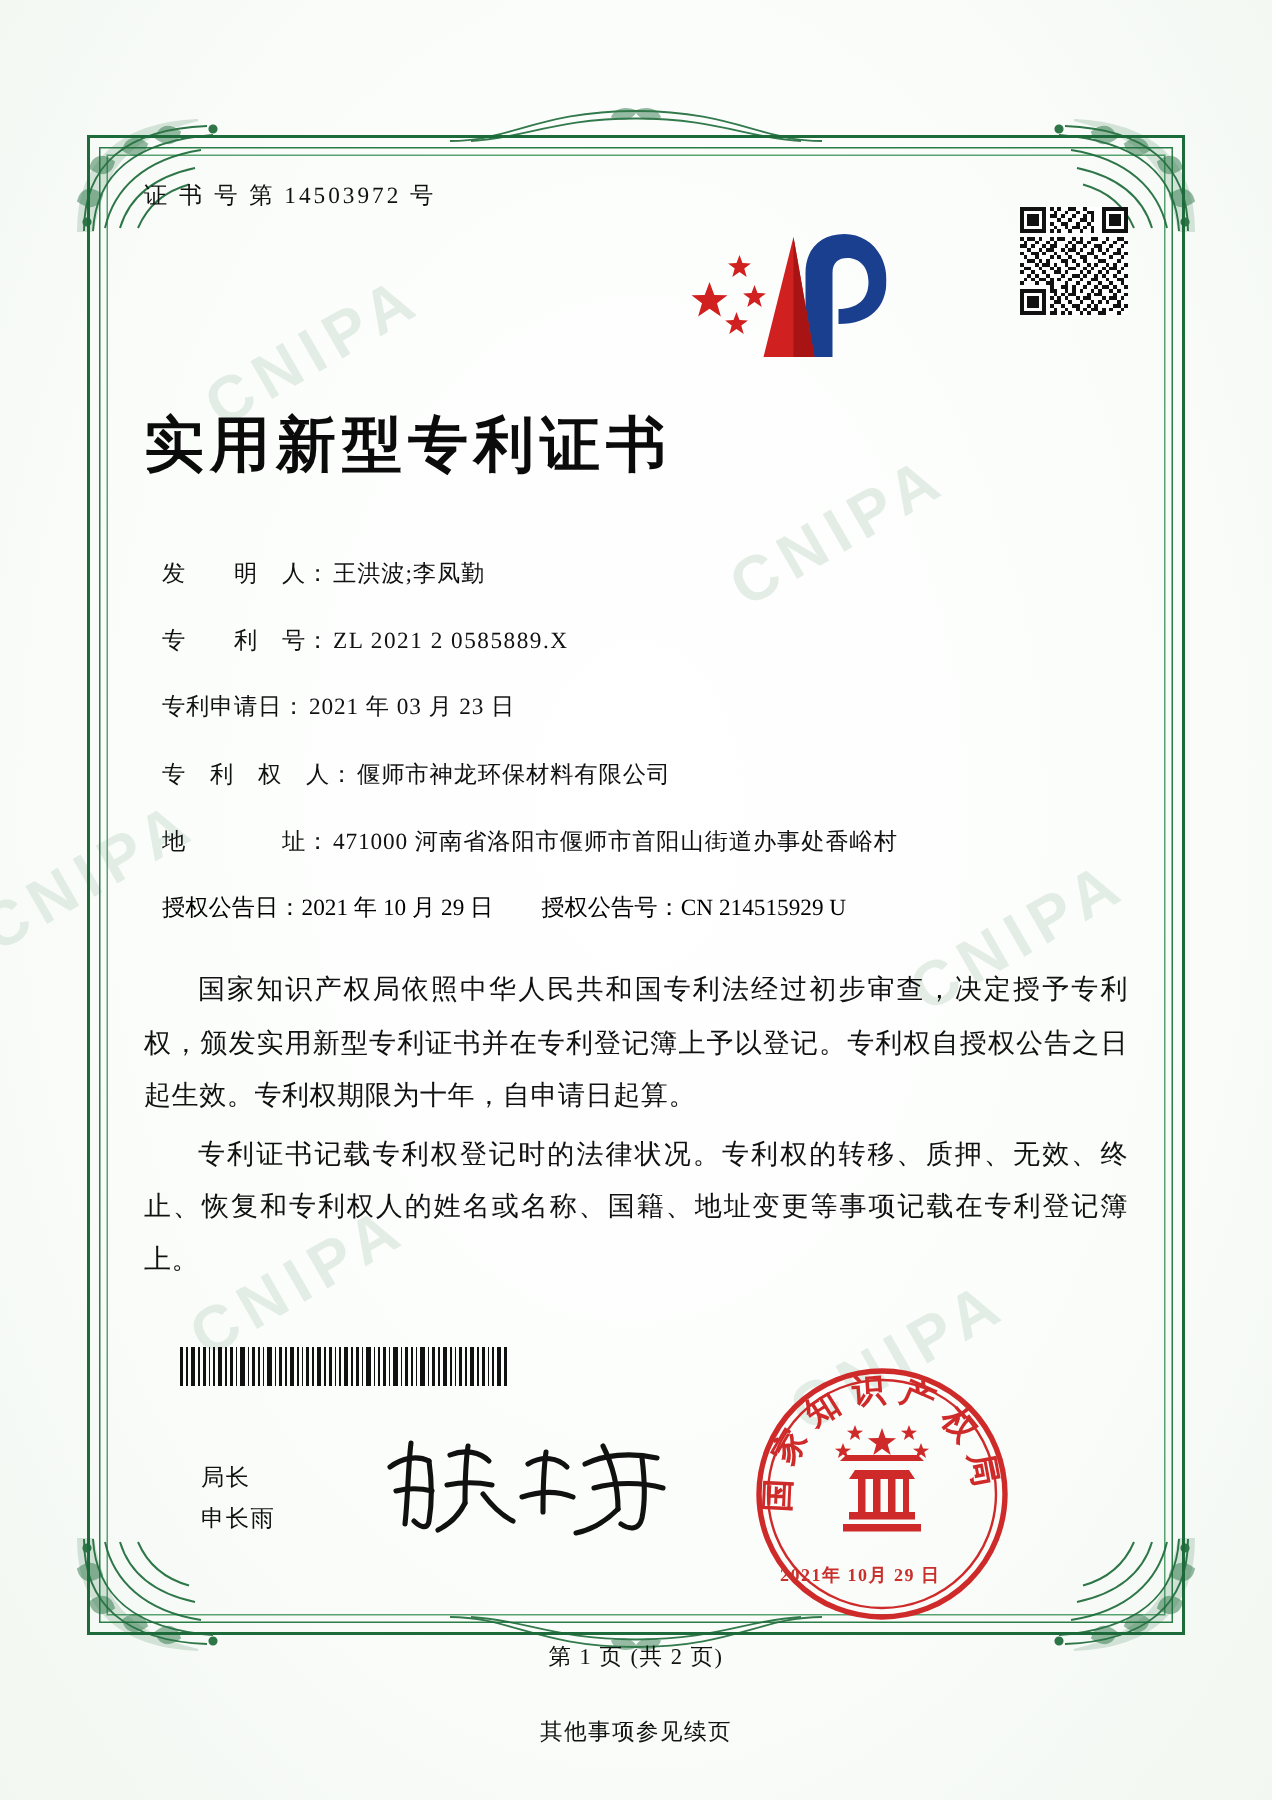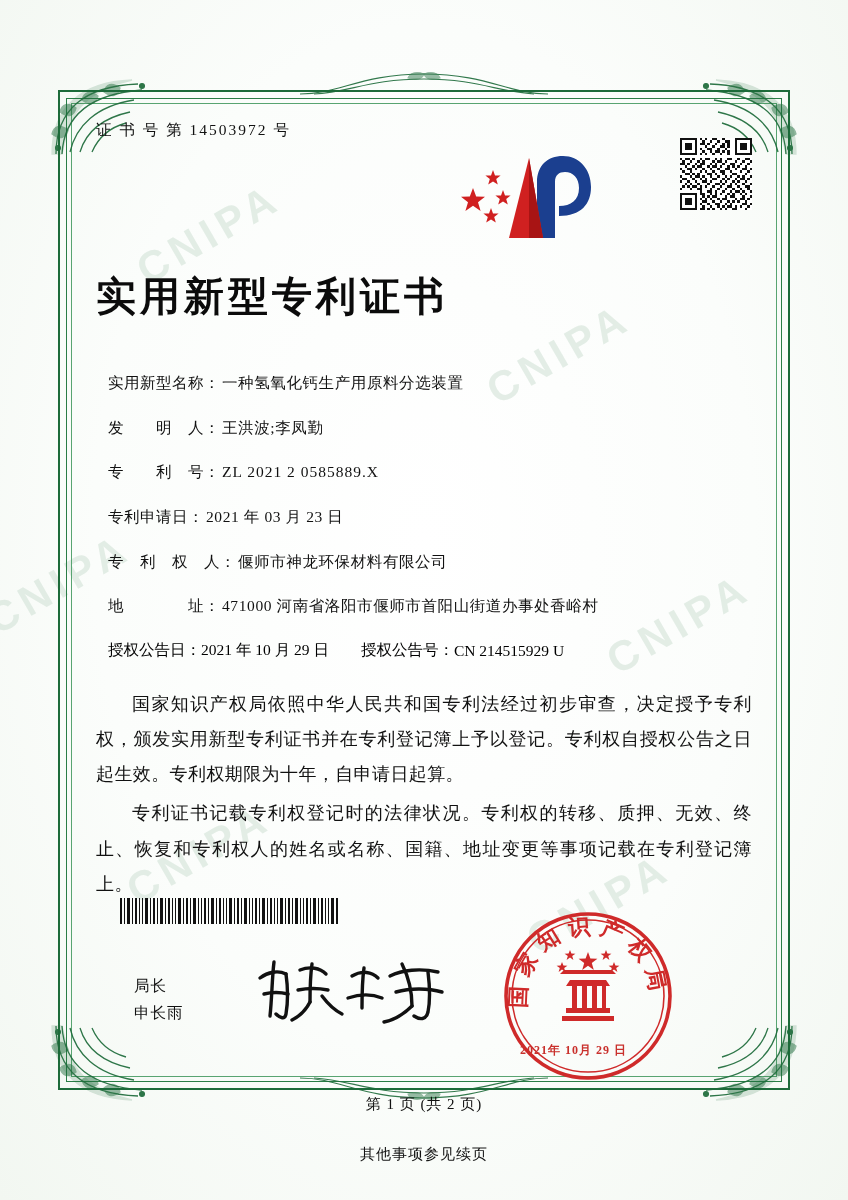--- a/index.html
+++ b/index.html
@@ -606,24 +606,20 @@
             <rect x="21" y="28" width="2" height="1"></rect>
             <rect x="26" y="28" width="1" height="1"></rect>
         </g>
       </svg>
     </div>
 
     <div class="title">实用新型专利证书</div>
 
     <div class="fields">
       <div class="field">
-        <span class="label">实用新型名称：</span>
-        <span class="value">一种氢氧化钙生产用原料分选装置</span>
-      </div>
-      <div class="field">
         <span class="label">发　　明　人：</span>
         <span class="value">王洪波;李凤勤</span>
       </div>
       <div class="field">
         <span class="label">专　　利　号：</span>
         <span class="value mono">ZL 2021 2 0585889.X</span>
       </div>
       <div class="field">
         <span class="label">专利申请日：</span>
         <span class="value">2021 年 03 月 23 日</span>

